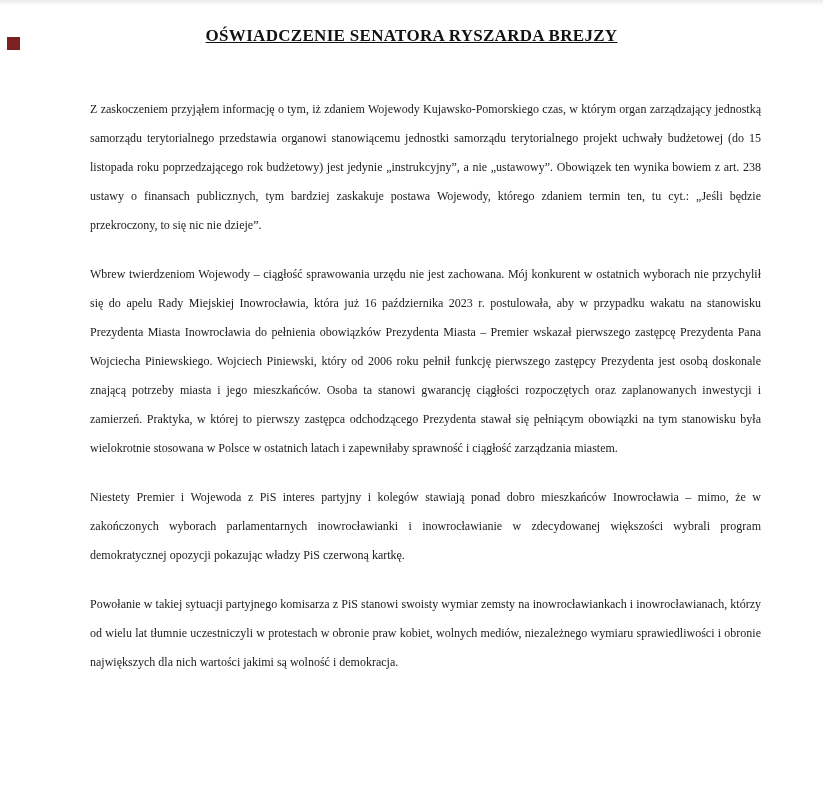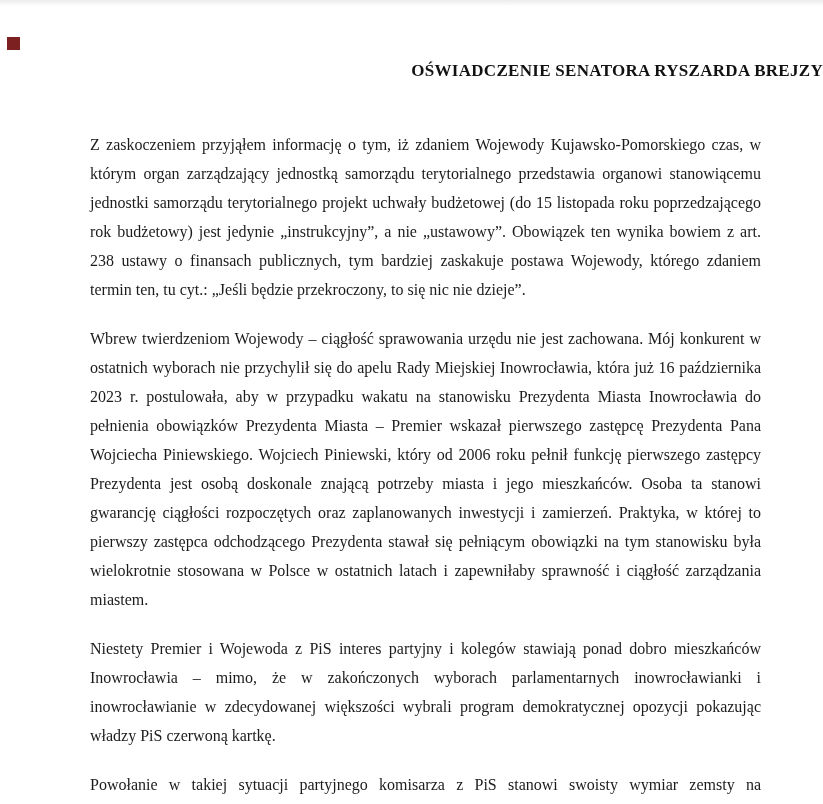--- a/index.html
+++ b/index.html
@@ -25,34 +25,35 @@
   }
   .corner-marker {
     position: absolute;
     left: 7px;
     top: 37px;
     width: 13px;
     height: 13px;
   }
   .doc-title {
     margin: 0;
-    padding-top: 61px;
-    text-align: right;
+    padding-top: 26px;
+    text-align: center;
     font-size: 17px;
     line-height: 20px;
     font-weight: bold;
     letter-spacing: 0.3px;
     color: #121212;
+    text-decoration: underline;
   }
   .doc-body {
     padding: 49px 62px 0 90px;
   }
   .doc-body p {
     margin: 0 0 20px 0;
-    font-size: 16px;
+    font-size: 12px;
     line-height: 29px;
     text-align: justify;
     color: #1b1b1b;
   }
 </style>
 </head>
 <body>
 
 <div class="page">
   <div class="top-shade"></div>

